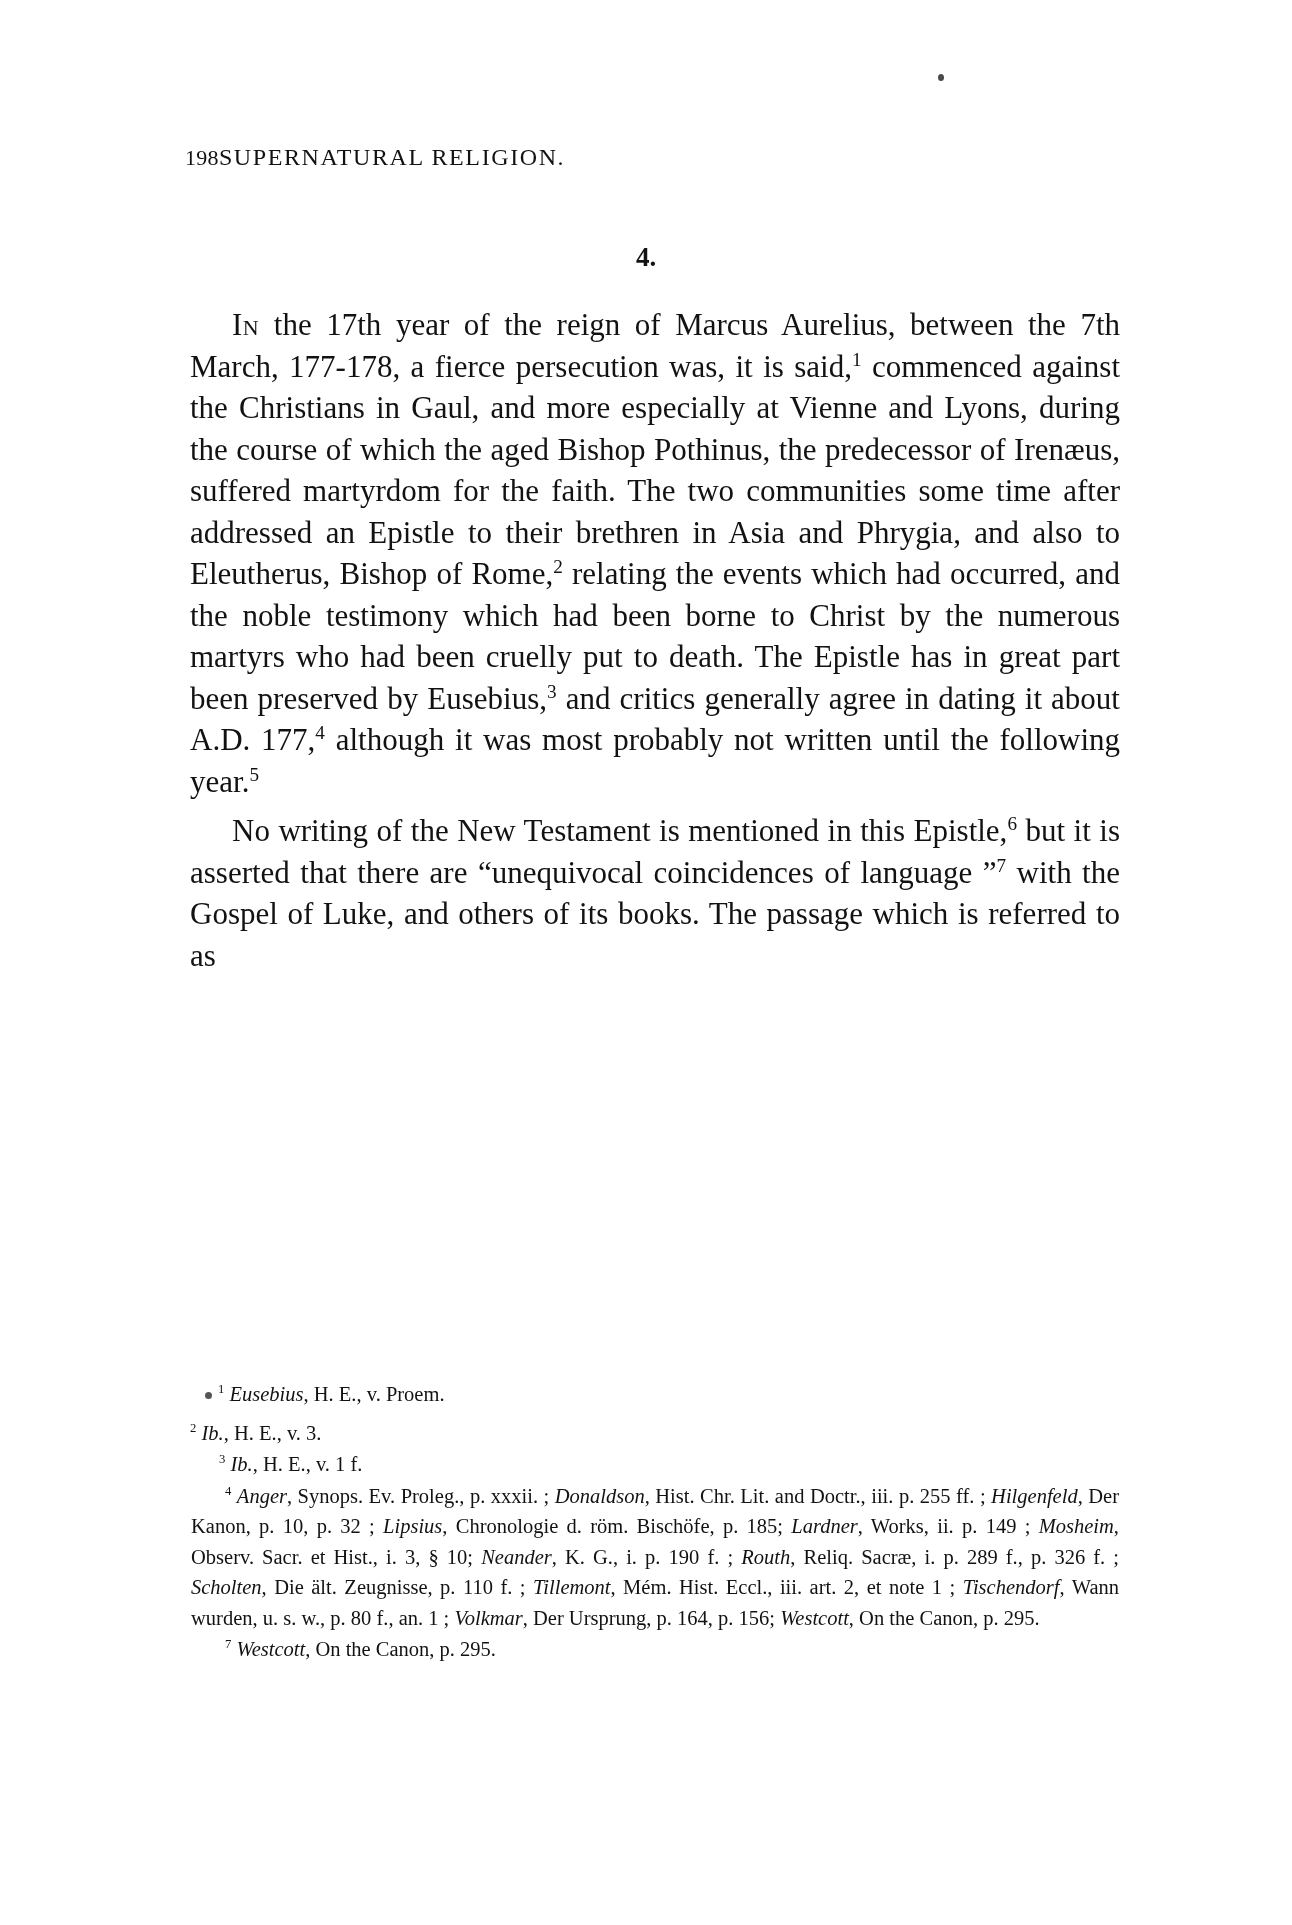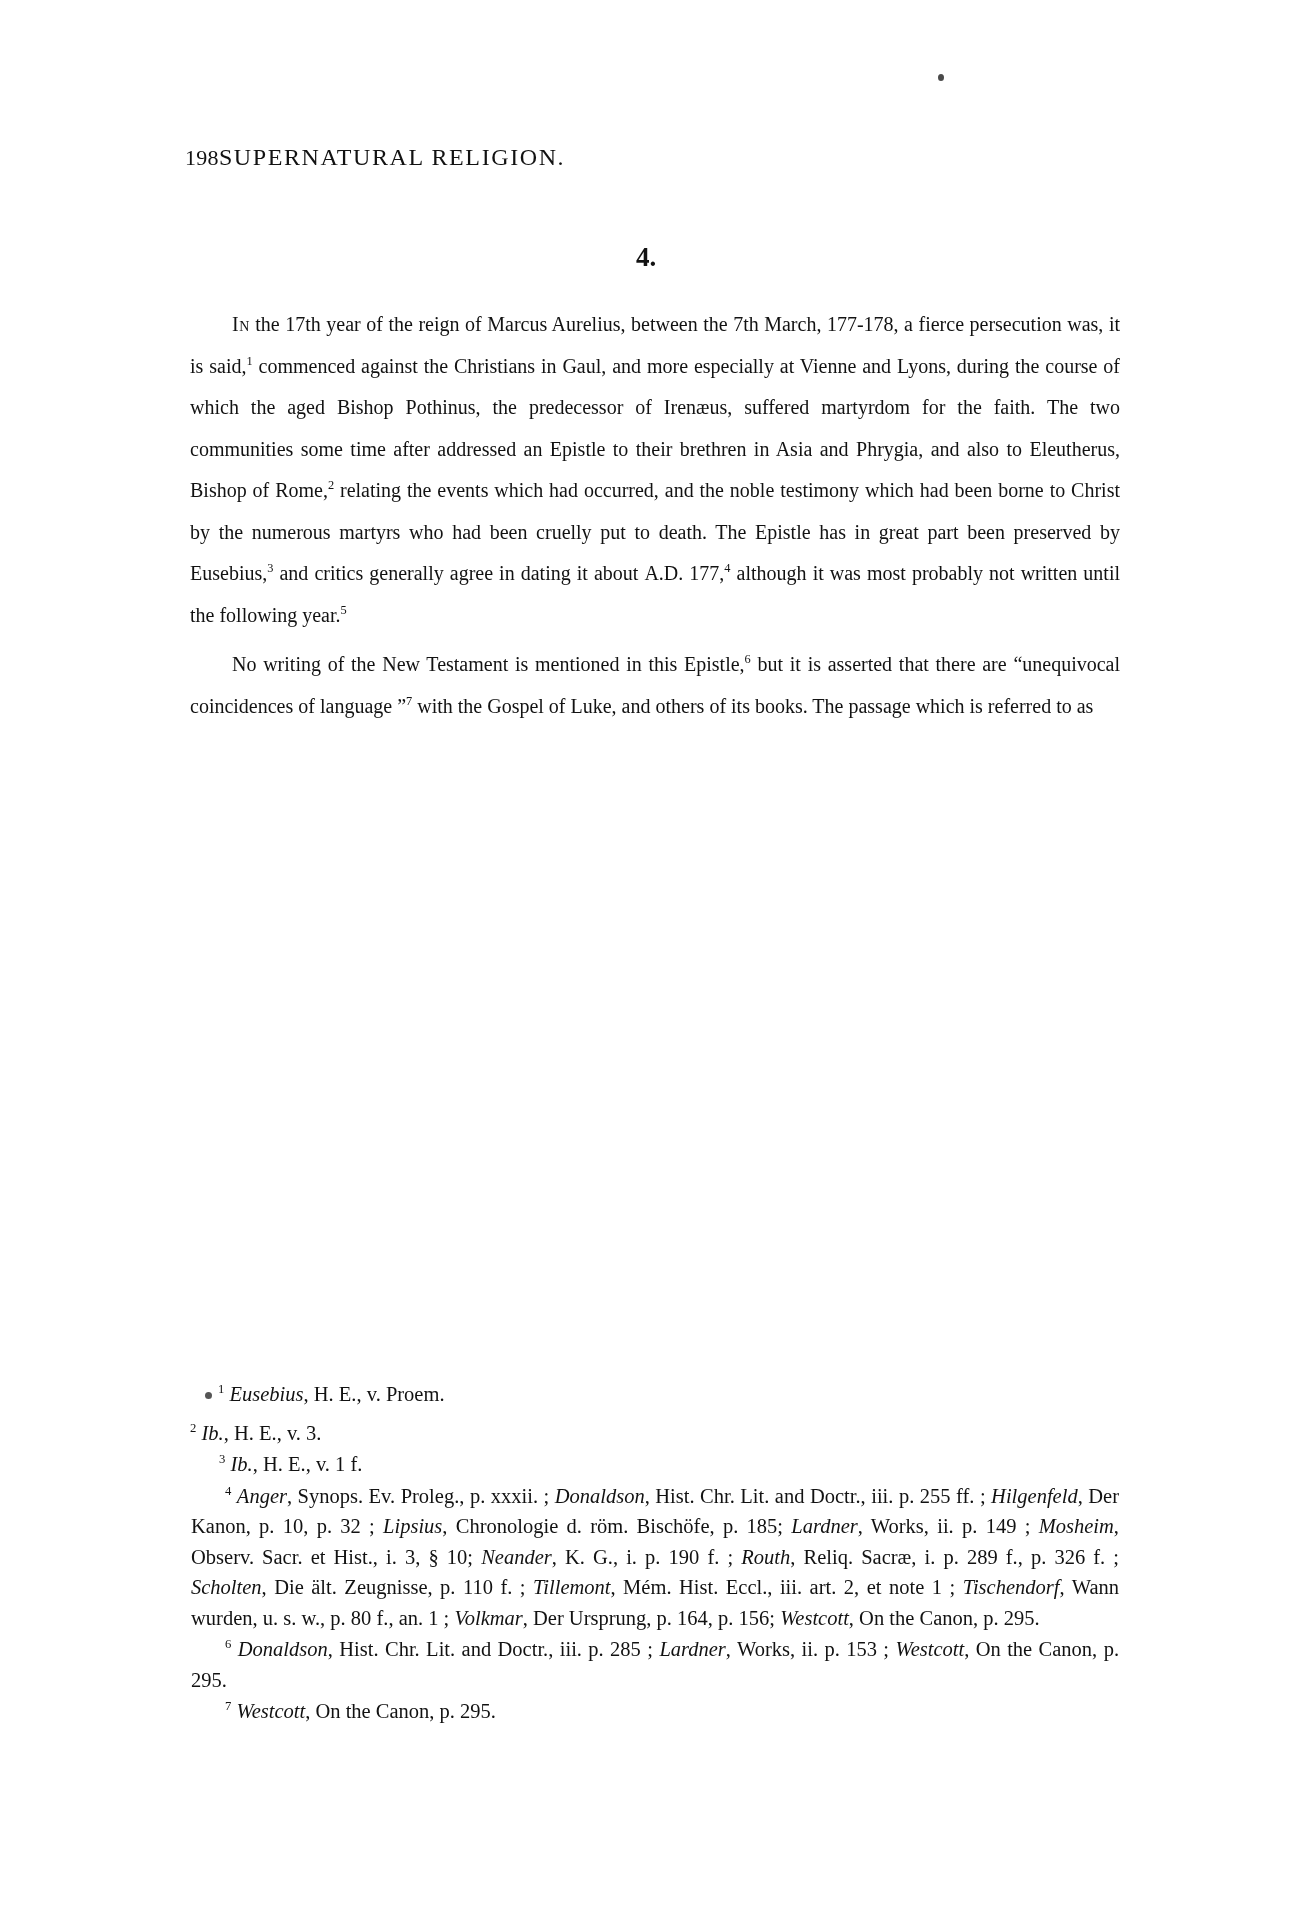--- a/index.html
+++ b/index.html
@@ -65,21 +65,21 @@
     font-weight: bold;
   }
   .body-text {
     position: absolute;
     top: 300px;
     left: 190px;
     width: 930px;
   }
   .body-text p {
     margin: 0;
-    font-size: 20px;
+    font-size: 31px;
     line-height: 41.5px;
     text-align: justify;
     text-justify: inter-word;
   }
   .body-text p + p {
     margin-top: 8px;
   }
   .indent {
     text-indent: 42px;
   }
@@ -158,19 +158,18 @@
     <div class="fn-row">
       <span class="fn-left-pad"><sup>1</sup> <i>Eusebius</i><span>, H. E., v. Proem.</span></span>
       <span class="fn-right-pad"><sup>2</sup> <i>Ib.</i><span>, H. E., v. 3.</span></span>
     </div>
 
     <p class="fn fn-left-pad"><sup>3</sup> <i>Ib.</i><span>, H. E., v. 1 f.</span></p>
 
     <p class="fn indent-fn"><sup>4</sup> <i>Anger</i><span>, Synops. Ev. Proleg., p. xxxii. ; </span><i>Donaldson</i><span>, Hist. Chr. Lit. and Doctr., iii. p. 255 ff. ; </span><i>Hilgenfeld</i><span>, Der Kanon, p. 10, p. 32 ; </span><i>Lipsius</i><span>, Chronologie d. röm. Bischöfe, p. 185; </span><i>Lardner</i><span>, Works, ii. p. 149 ; </span><i>Mosheim</i><span>, Observ. Sacr. et Hist., i. 3, § 10; </span><i>Neander</i><span>, K. G., i. p. 190 f. ; </span><i>Routh</i><span>, Reliq. Sacræ, i. p. 289 f., p. 326 f. ; </span><i>Scholten</i><span>, Die ält. Zeugnisse, p. 110 f. ; </span><i>Tillemont</i><span>, Mém. Hist. Eccl., iii. art. 2, et note 1 ; </span><i>Tischendorf</i><span>, Wann wurden, u. s. w., p. 80 f., an. 1 ; </span><i>Volkmar</i><span>, Der Ursprung, p. 164, p. 156; </span><i>Westcott</i><span>, On the Canon, p. 295.</span></p>
 
 
-    <p class="fn indent-fn"><sup>6</sup> <i>Donaldson</i><span>, Hist. Chr. Lit. and Doctr., iii. p. 285 ; </span><i>Lardner</i><span>, Works, ii. p. 153 ; </span><i>Westcott</i><span>, On the Canon, p. 295.</span></p>
 
     <p class="fn indent-fn"><sup>7</sup> <i>Westcott</i><span>, On the Canon, p. 295.</span></p>
 
   </div>
 
 </div>
 
 </body></html>

